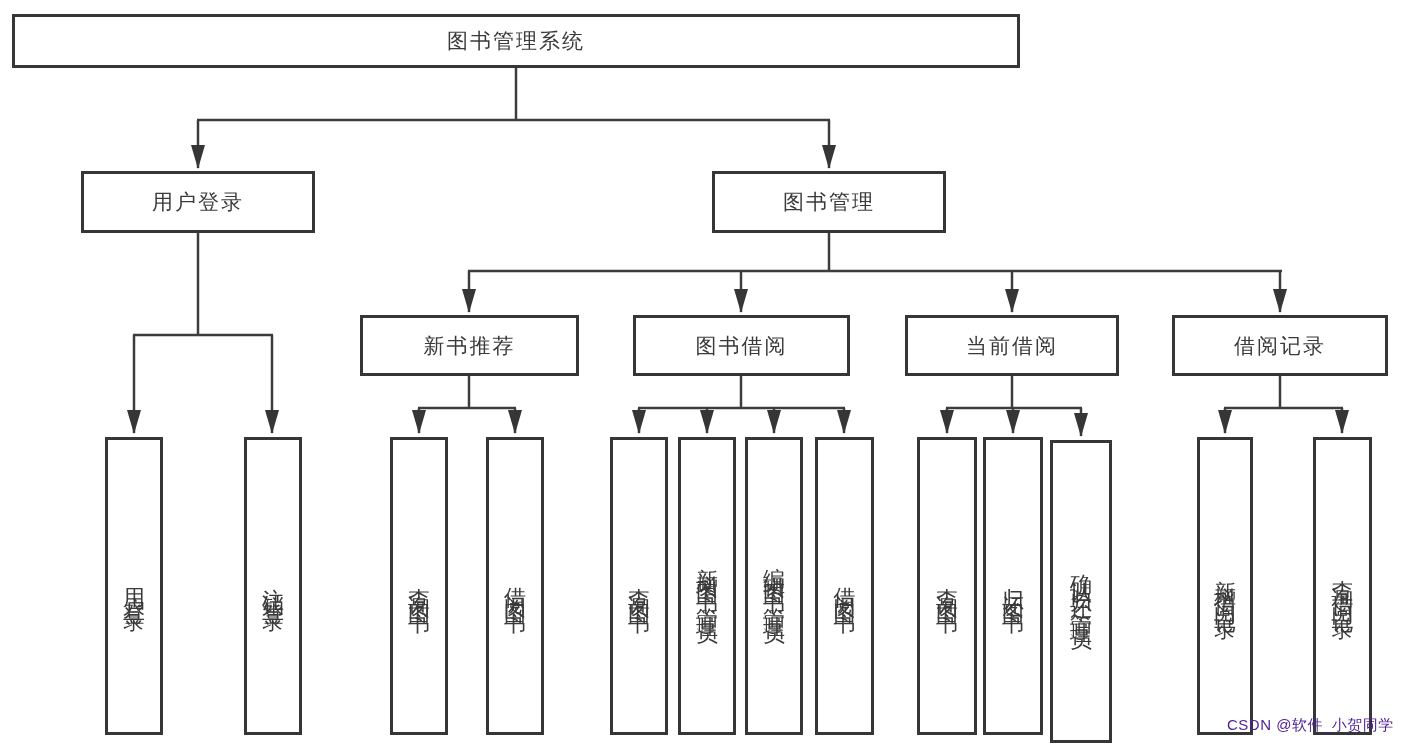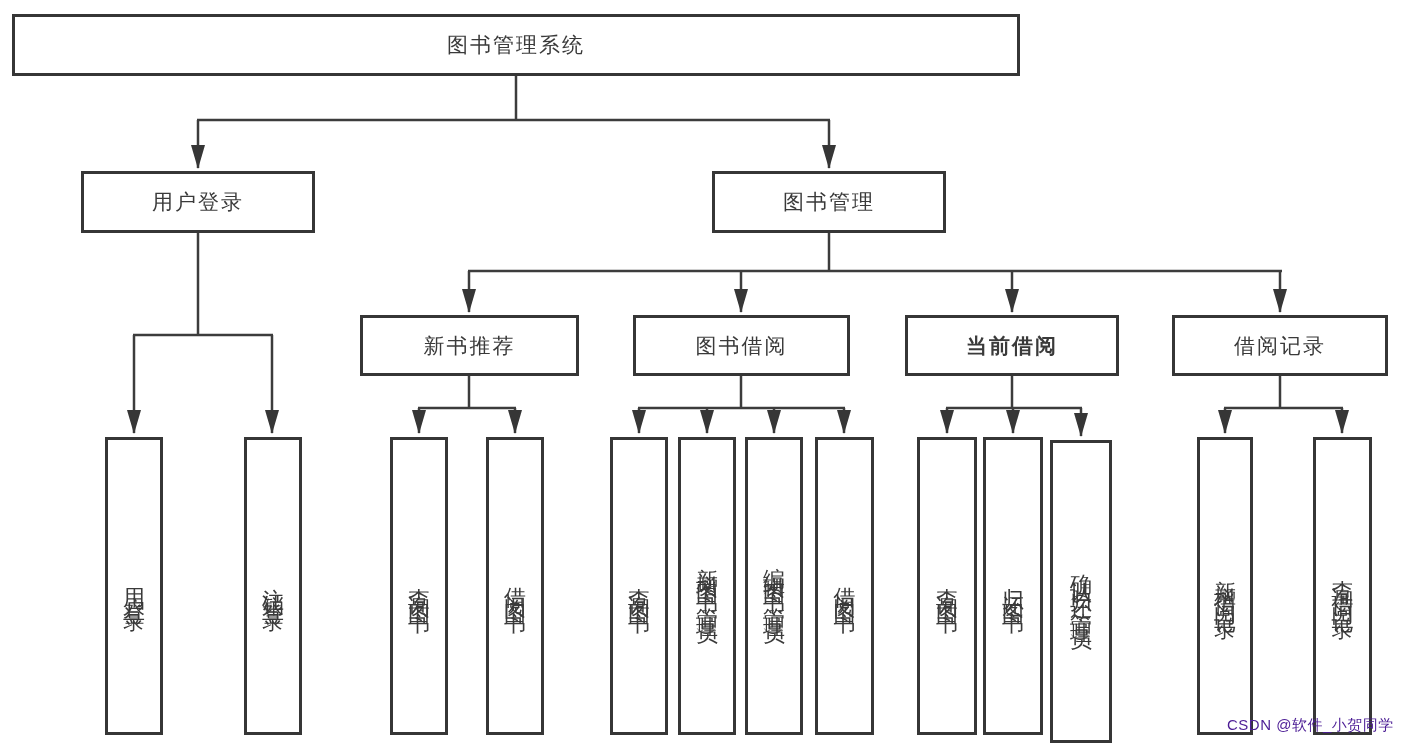--- a/index.html
+++ b/index.html
@@ -76,38 +76,38 @@
       <path d="M1013,408 V433" marker-end="url(#arrow)"></path>
       <path d="M1081,408 V436" marker-end="url(#arrow)"></path>
 
       <path d="M1280,376 V408"></path>
       <path d="M1224,408 H1343"></path>
       <path d="M1225,408 V433" marker-end="url(#arrow)"></path>
       <path d="M1342,408 V433" marker-end="url(#arrow)"></path>
     </g>
   </svg>
 
-  <div class="node" style="left:12px;top:14px;width:1008px;height:62px;">
+  <div class="node" style="left:12px;top:14px;width:1008px;height:54px;">
     <span>图书管理系统</span>
   </div>
 
   <div class="node" style="left:81px;top:171px;width:234px;height:62px;">
     <span>用户登录</span>
   </div>
   <div class="node" style="left:712px;top:171px;width:234px;height:62px;text-align:right;">
     <span>图书管理</span>
   </div>
 
   <div class="node hnode" style="left:360px;width:219px;">
     <span>新书推荐</span>
   </div>
   <div class="node hnode" style="left:633px;width:217px;">
     <span>图书借阅</span>
   </div>
-  <div class="node hnode" style="left:905px;width:214px;font-weight:bold;">
+  <div class="node hnode" style="left:905px;width:214px;">
     <span>当前借阅</span>
   </div>
   <div class="node hnode" style="left:1172px;width:216px;">
     <span>借阅记录</span>
   </div>
 
   <div class="node vnode" style="left:105px;width:58px;">
     <span>用户登录</span>
   </div>
   <div class="node vnode" style="left:244px;width:58px;">

